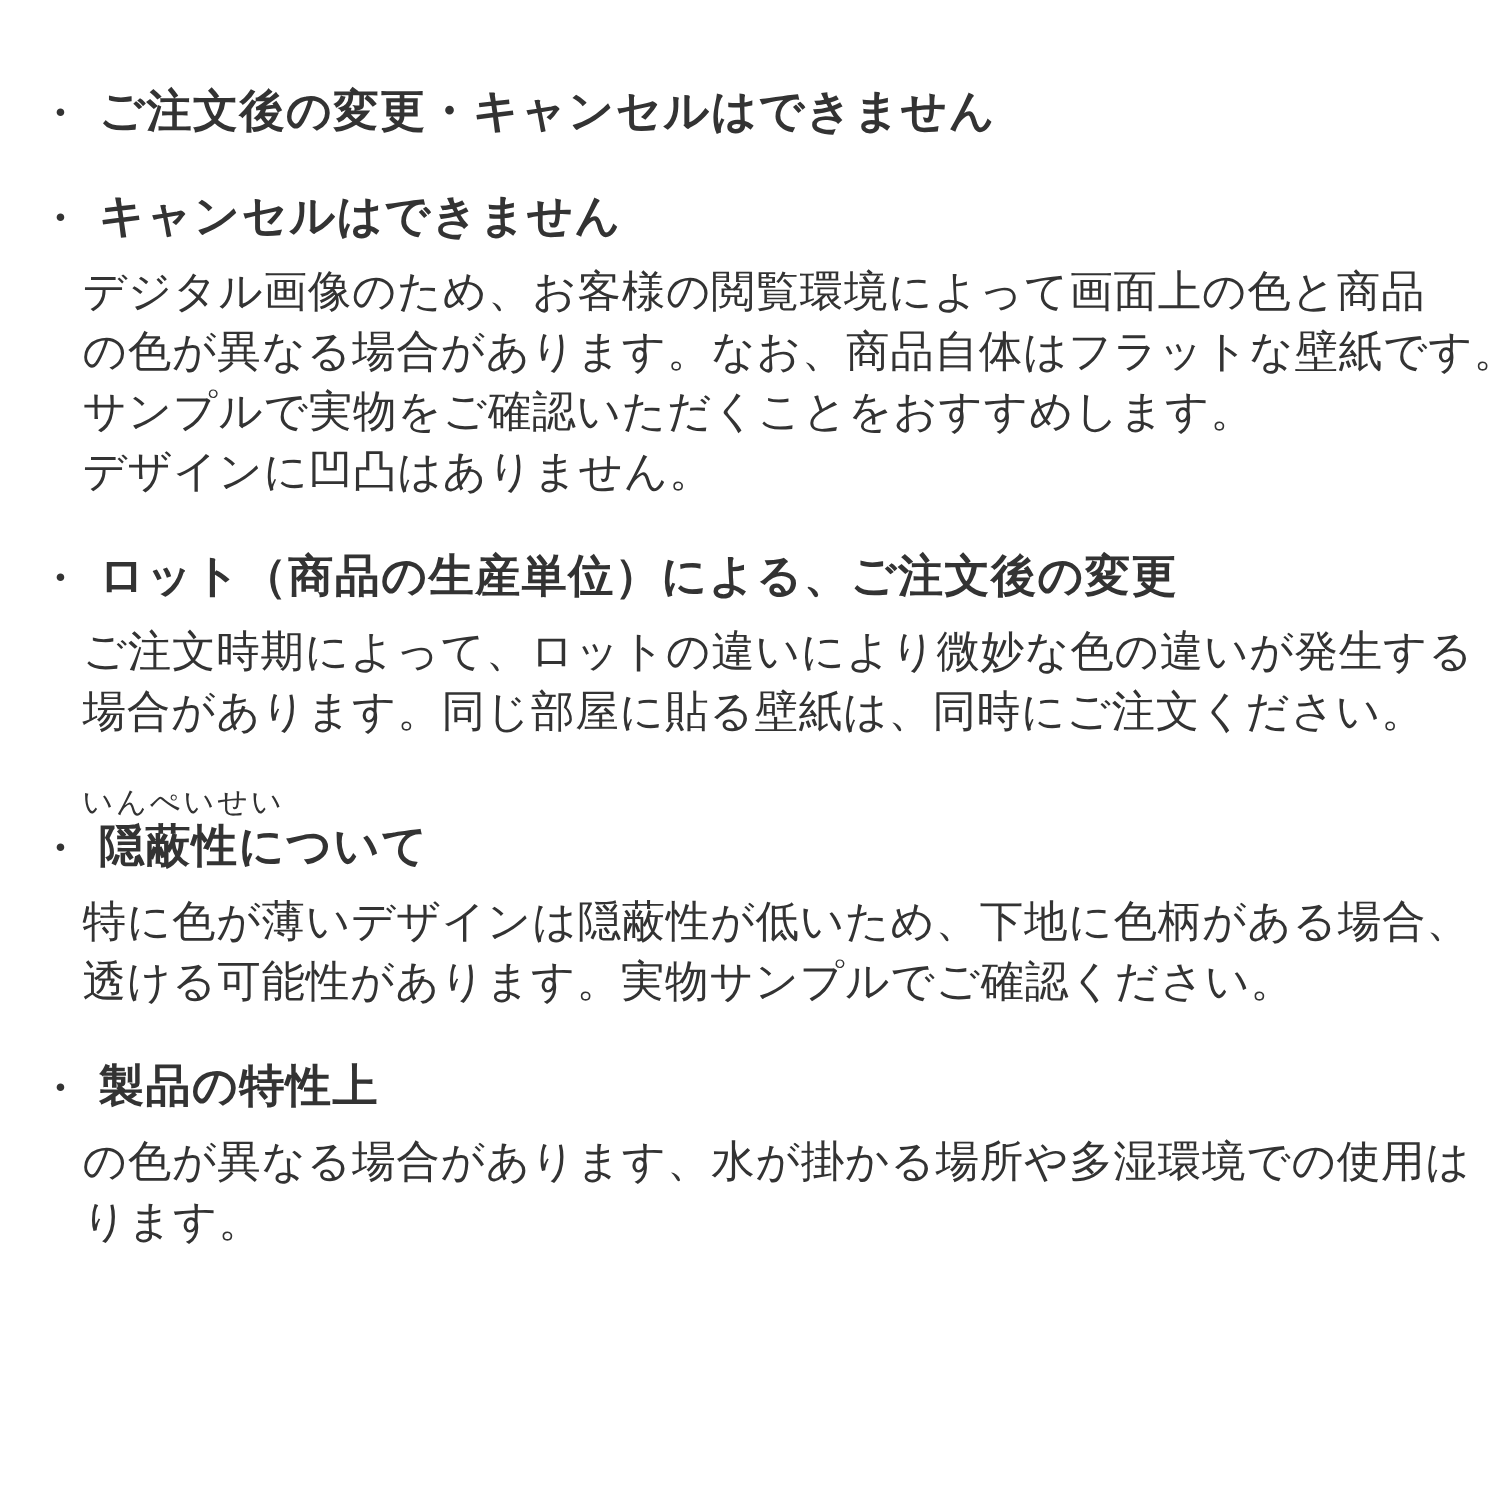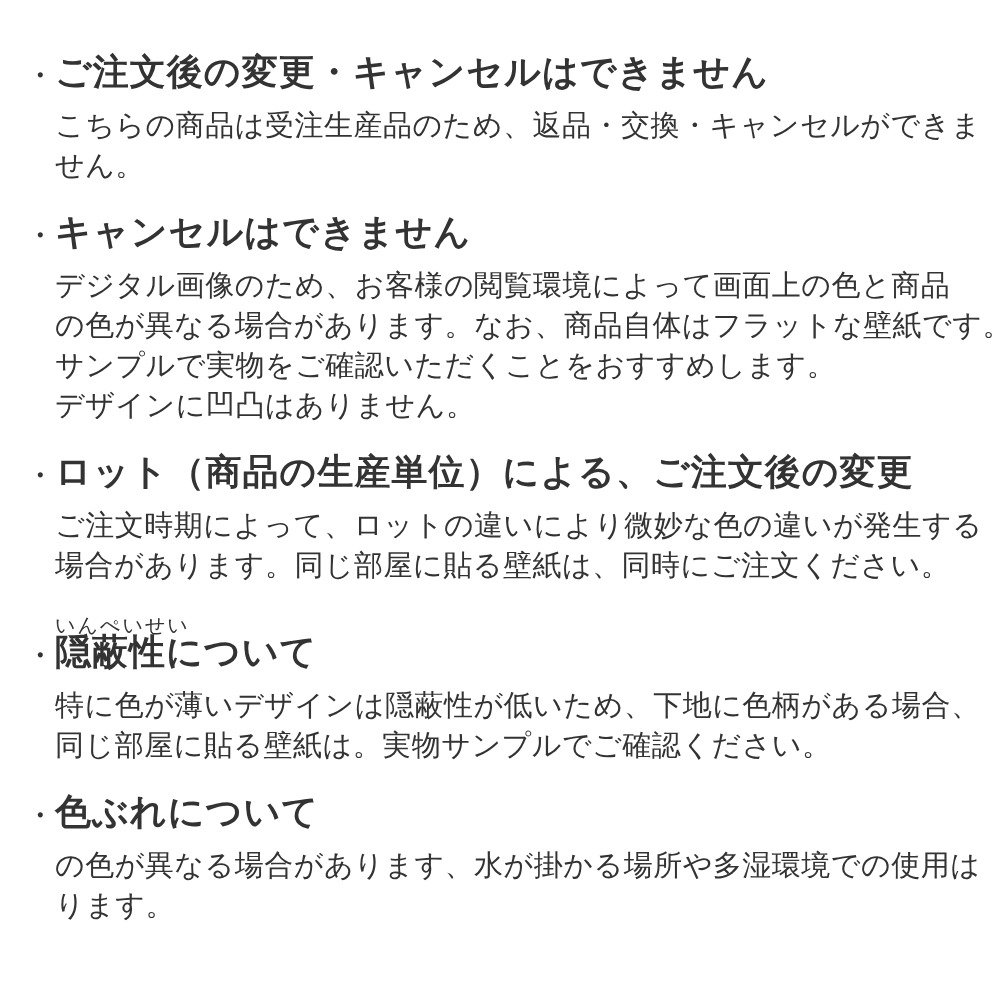--- a/index.html
+++ b/index.html
@@ -31,27 +31,26 @@
     position: absolute;
     left: -29px;
     top: 0;
     width: 28px;
     font-size: 26px;
     font-weight: 700;
     line-height: 40px;
     text-align: center;
   }
   h2.heading {
-    margin: 0 0 10px 0;
-    font-size: 36px;
+    margin: 0 0 10px 11px;
+    font-size: 30px;
     font-weight: 700;
     line-height: 40px;
     letter-spacing: 1px;
     white-space: nowrap;
-    font-family: Liberation Mono, monospace;
   }
   .furigana {
     height: 20px;
     font-size: 20px;
     line-height: 20px;
     letter-spacing: 2px;
     font-weight: 400;
     white-space: nowrap;
   }
   .body {
@@ -68,24 +67,20 @@
 </head>
 <body>
 
 <div class="page">
 
   <section class="note-section">
     <div class="heading-row">
       <span class="bullet">・</span>
       <h2 class="heading">ご注文後の変更・キャンセルはできません</h2>
     </div>
-    <div class="body">
-        <div class="body-line">こちらの商品は受注生産品のため、返品・交換・キャンセルができま</div>
-        <div class="body-line">せん。</div>
-      </div>
   </section>
 
   <section class="note-section">
     <div class="heading-row">
       <span class="bullet">・</span>
       <h2 class="heading">キャンセルはできません</h2>
     </div>
     <div class="body">
         <div class="body-line">デジタル画像のため、お客様の閲覧環境によって画面上の色と商品</div>
         <div class="body-line">の色が異なる場合があります。なお、商品自体はフラットな壁紙です。</div>
@@ -106,28 +101,28 @@
   </section>
 
   <section class="note-section">
     <div class="furigana">いんぺいせい</div>
     <div class="heading-row">
       <span class="bullet">・</span>
       <h2 class="heading">隠蔽性について</h2>
     </div>
     <div class="body">
         <div class="body-line">特に色が薄いデザインは隠蔽性が低いため、下地に色柄がある場合、</div>
-        <div class="body-line">同じ部屋に貼る壁紙は。実物サンプルでご確認ください。</div>
+        <div class="body-line">透ける可能性があります。実物サンプルでご確認ください。</div>
       </div>
   </section>
 
   <section class="note-section">
     <div class="heading-row">
       <span class="bullet">・</span>
-      <h2 class="heading">色ぶれについて</h2>
+      <h2 class="heading">製品の特性上</h2>
     </div>
     <div class="body">
         <div class="body-line">の色が異なる場合があります、水が掛かる場所や多湿環境での使用は</div>
         <div class="body-line">ります。</div>
       </div>
   </section>
 
 </div>
 
 </body></html>

